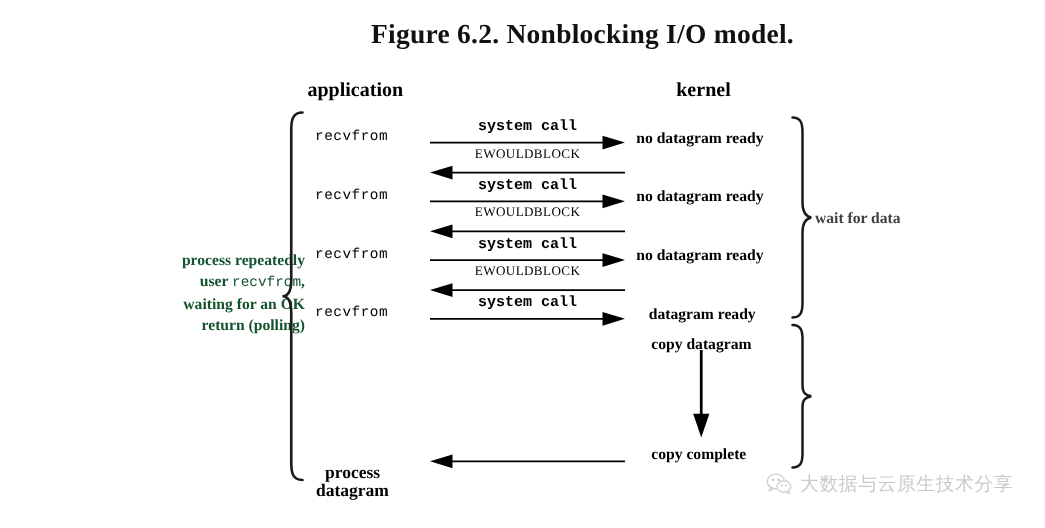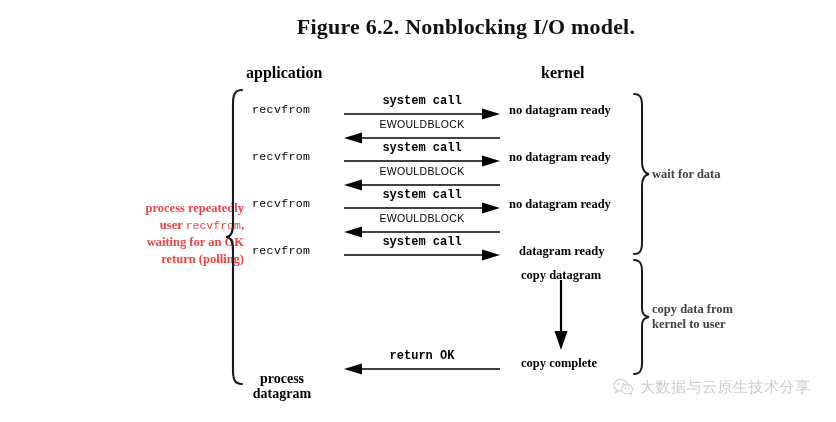--- a/index.html
+++ b/index.html
@@ -48,21 +48,21 @@
   #left-note {
     position: absolute;
     left: 44px;
     top: 200px;
     width: 152px;
     text-align: right;
     font-family: "Liberation Serif", serif;
     font-weight: bold;
     font-size: 12.5px;
     line-height: 16.5px;
-    color: #ef4444;
+    color: #14532d;
   }
   #left-note .mono {
     font-family: "Liberation Mono", monospace;
     font-weight: normal;
     font-size: 11.5px;
   }
 
   
   #left-brace {
     position: absolute;
@@ -108,21 +108,21 @@
     text-align: center;
     font-size: 12px;
     color: #000;
     white-space: nowrap;
   }
   .arrow-label.serif {
     font-family: Liberation Mono, monospace;
     font-weight: bold;
   }
   .arrow-label.mono {
-    font-family: Liberation Sans, sans-serif;
+    font-family: Liberation Serif, serif;
     font-size: 10.5px;
     letter-spacing: 0.3px;
     font-weight: normal;
   }
   .arrow-svg {
     position: absolute;
     left: 0;
     top: 12px;
     width: 156px;
     height: 12px;
@@ -271,21 +271,20 @@
 
   <div class="arrow-row" style="top:237px">
     <div class="arrow-label serif">system call</div>
     <svg class="arrow-svg" viewBox="0 0 156 12">
       <line x1="0" y1="6" x2="142" y2="6" stroke="#000" stroke-width="1.4"></line>
       <polygon points="156,6 138,0.5 138,11.5" fill="#000"></polygon>
     </svg>
   </div>
 
   <div class="arrow-row" style="top:351px">
-    <div class="arrow-label serif">return OK</div>
     <svg class="arrow-svg" viewBox="0 0 156 12">
       <line x1="156" y1="6" x2="14" y2="6" stroke="#000" stroke-width="1.4"></line>
       <polygon points="0,6 18,0.5 18,11.5" fill="#000"></polygon>
     </svg>
   </div>
 
   <div class="kernel-state" style="left:461px; top:103px">no datagram ready</div>
   <div class="kernel-state" style="left:461px; top:150px">no datagram ready</div>
   <div class="kernel-state" style="left:461px; top:197px">no datagram ready</div>
   <div class="kernel-state" style="left:471px; top:244px">datagram ready</div>
@@ -298,24 +297,20 @@
   </svg>
 
   <svg class="right-brace" id="right-brace-wait" viewBox="0 0 20 164" preserveAspectRatio="none">
     <path d="M3 2 C10 2 11 7 11 14 L11 70 C11 77 13 81 18 82 C13 83 11 87 11 94 L11 150 C11 157 10 162 3 162" fill="none" stroke="#1a1a1a" stroke-width="2" stroke-linecap="round"></path>
   </svg>
   <div class="brace-label" id="label-wait-for-data">wait for data</div>
 
   <svg class="right-brace" id="right-brace-copy" viewBox="0 0 20 118" preserveAspectRatio="none">
     <path d="M3 2 C10 2 11 7 11 13 L11 50 C11 56 13 58 18 59 C13 60 11 62 11 68 L11 105 C11 111 10 116 3 116" fill="none" stroke="#1a1a1a" stroke-width="2" stroke-linecap="round"></path>
   </svg>
-  <div class="brace-label" id="label-copy-data-from">
-    <span>copy data from</span><br>
-    <span>kernel to user</span>
-  </div>
 
   <div id="process-datagram">
     <span>process</span><br>
     <span>datagram</span>
   </div>
 
   <div id="watermark">
     <svg id="watermark-icon" viewBox="0 0 24 24">
       <ellipse cx="9.5" cy="10" rx="7.5" ry="6.4" fill="none" stroke="#9a9a9a" stroke-width="1.3"></ellipse>
       <path d="M5 15.2 L3.6 18.2 L6.9 16.6" fill="none" stroke="#9a9a9a" stroke-width="1.3" stroke-linejoin="round"></path>

